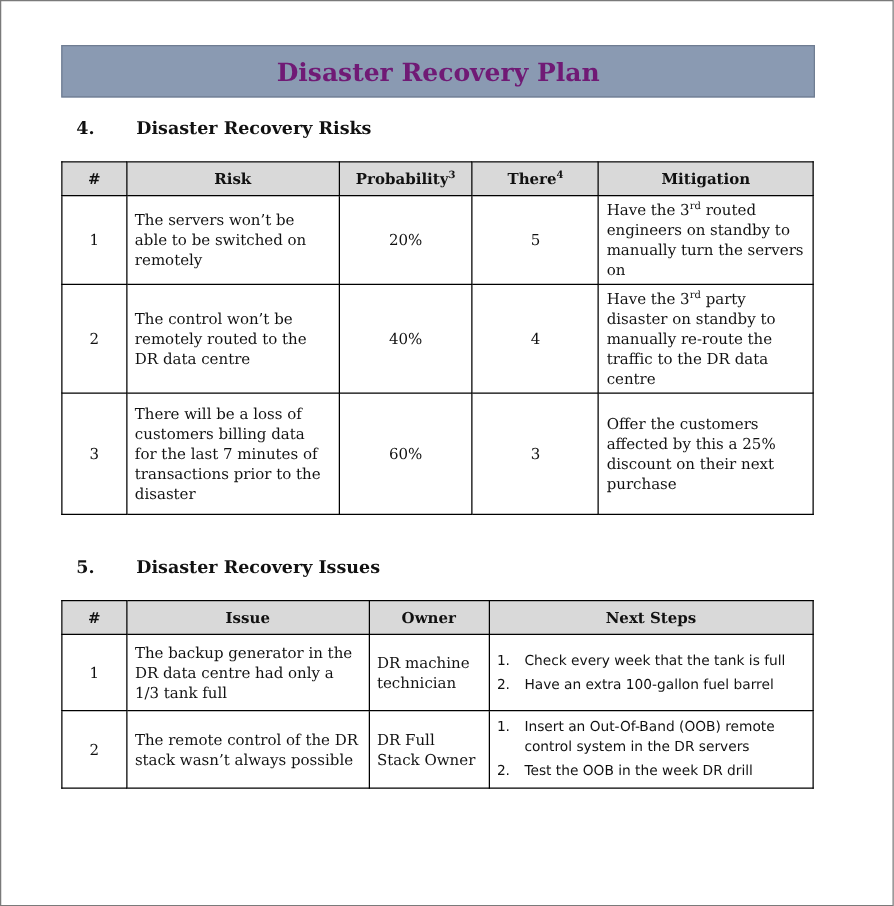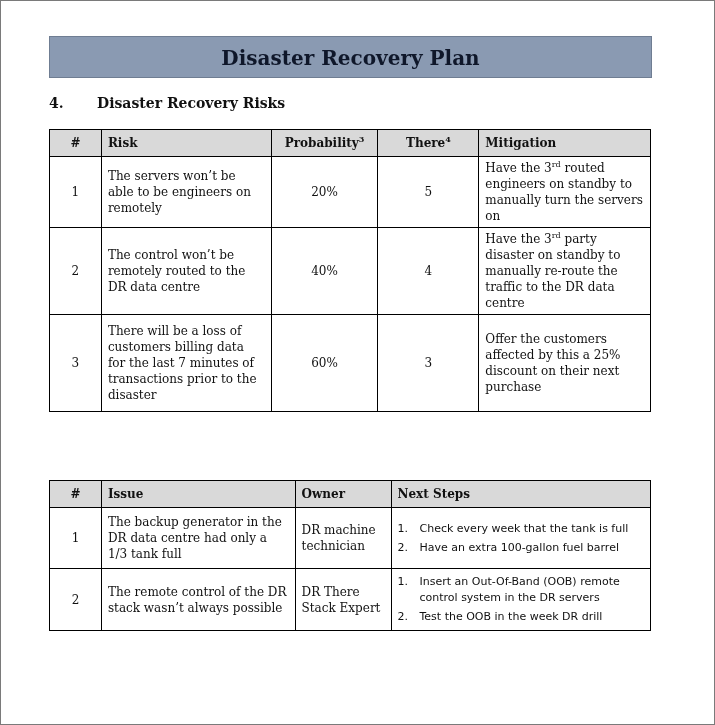--- a/index.html
+++ b/index.html
@@ -1,23 +1,23 @@
 <!DOCTYPE html>
 <html><head>
 <meta charset="utf-8">
 <style>
   html,body{margin:0;padding:0;}
   body{width:715px;height:725px;background:#fff;position:relative;font-family:"DejaVu Serif","Liberation Serif",serif;color:#111;overflow:hidden;}
   .page{position:absolute;left:0;top:0;width:713px;height:723px;border:1px solid #7a7a7a;}
-  .titlebar{position:absolute;left:48px;top:35px;width:601px;height:40px;background:#8a9ab2;border:1px solid #6f7d92;color:#0f172a;font-weight:bold;font-size:20px;text-align:center;line-height:42px;}
-  .h{position:absolute;left:48px;font-weight:bold;font-size:14px;}
+  .titlebar{position:absolute;left:48px;top:35px;width:601px;height:40px;background:#8a9ab2;border:1px solid #6f7d92;color:#701a75;font-weight:bold;font-size:20px;text-align:center;line-height:42px;}
+  .h{position:absolute;left:60px;font-weight:bold;font-size:14px;}
   .h .num{display:inline-block;width:48px;}
   table{position:absolute;left:48px;border-collapse:collapse;font-size:12px;}
   td,th{border:1px solid #000;padding:2px 6px;vertical-align:middle;line-height:16px;}
-  th{background:#d9d9d9;font-weight:bold;text-align:left;height:22px;}
+  th{background:#d9d9d9;font-weight:bold;text-align:center;height:22px;}
   th.c,td.c{text-align:center;}
   sup{font-size:8px;line-height:0;}
   .steps{font-family:"DejaVu Sans","Liberation Sans",sans-serif;font-size:11px;margin:0;padding:0;list-style:none;}
   .steps li{display:flex;margin:3px 0;}
   .steps .n{width:22px;flex:none;}
 </style>
 </head>
 <body>
 
 <div class="page">
@@ -38,21 +38,21 @@
     <tbody>
         <tr>
       <th class="c">#</th>
       <th>Risk</th>
       <th class="c"><span>Probability</span><sup>3</sup></th>
       <th class="c"><span>There</span><sup>4</sup></th>
       <th>Mitigation</th>
     </tr>
     <tr style="height:71px;">
       <td class="c">1</td>
-      <td>The servers won’t be able to be engineers on remotely</td>
+      <td>The servers won’t be able to be switched on remotely</td>
       <td class="c">20%</td>
       <td class="c">5</td>
       <td><span>Have the 3</span><sup>rd</sup><span> routed engineers on standby to manually turn the servers on</span></td>
     </tr>
     <tr style="height:87px;">
       <td class="c">2</td>
       <td>The control won’t be remotely routed to the DR data centre</td>
       <td class="c">40%</td>
       <td class="c">4</td>
       <td><span>Have the 3</span><sup>rd</sup><span> party disaster on standby to manually re-route the traffic to the DR data centre</span></td>
@@ -60,20 +60,23 @@
     <tr style="height:97px;">
       <td class="c">3</td>
       <td>There will be a loss of customers billing data for the last 7 minutes of transactions prior to the disaster</td>
       <td class="c">60%</td>
       <td class="c">3</td>
       <td><span>Offer the customers affected by this a 25% discount on their next purchase</span></td>
     </tr>
   </tbody>
     </table>
 
+  <div class="h" style="top:445px;">
+    <span class="num">5.</span><span>Disaster Recovery Issues</span>
+  </div>
 
   <table style="top:479px;width:602px;">
     <colgroup>
         <col style="width:52px">
         <col style="width:194px">
         <col style="width:96px">
         <col style="width:260px">
       </colgroup>
     <tbody>
         <tr>
@@ -95,21 +98,21 @@
           <li>
                 <span class="n">2.</span>
                 <span>Have an extra 100-gallon fuel barrel</span>
               </li>
         </ul>
       </td>
     </tr>
     <tr style="height:61px;">
       <td class="c">2</td>
       <td>The remote control of the DR stack wasn’t always possible</td>
-      <td>DR There Stack Expert</td>
+      <td>DR Full Stack Owner</td>
       <td>
         <ul class="steps">
           <li>
                 <span class="n">1.</span>
                 <span>Insert an Out-Of-Band (OOB) remote control system in the DR servers</span>
               </li>
           <li>
                 <span class="n">2.</span>
                 <span>Test the OOB in the week DR drill</span>
               </li>

